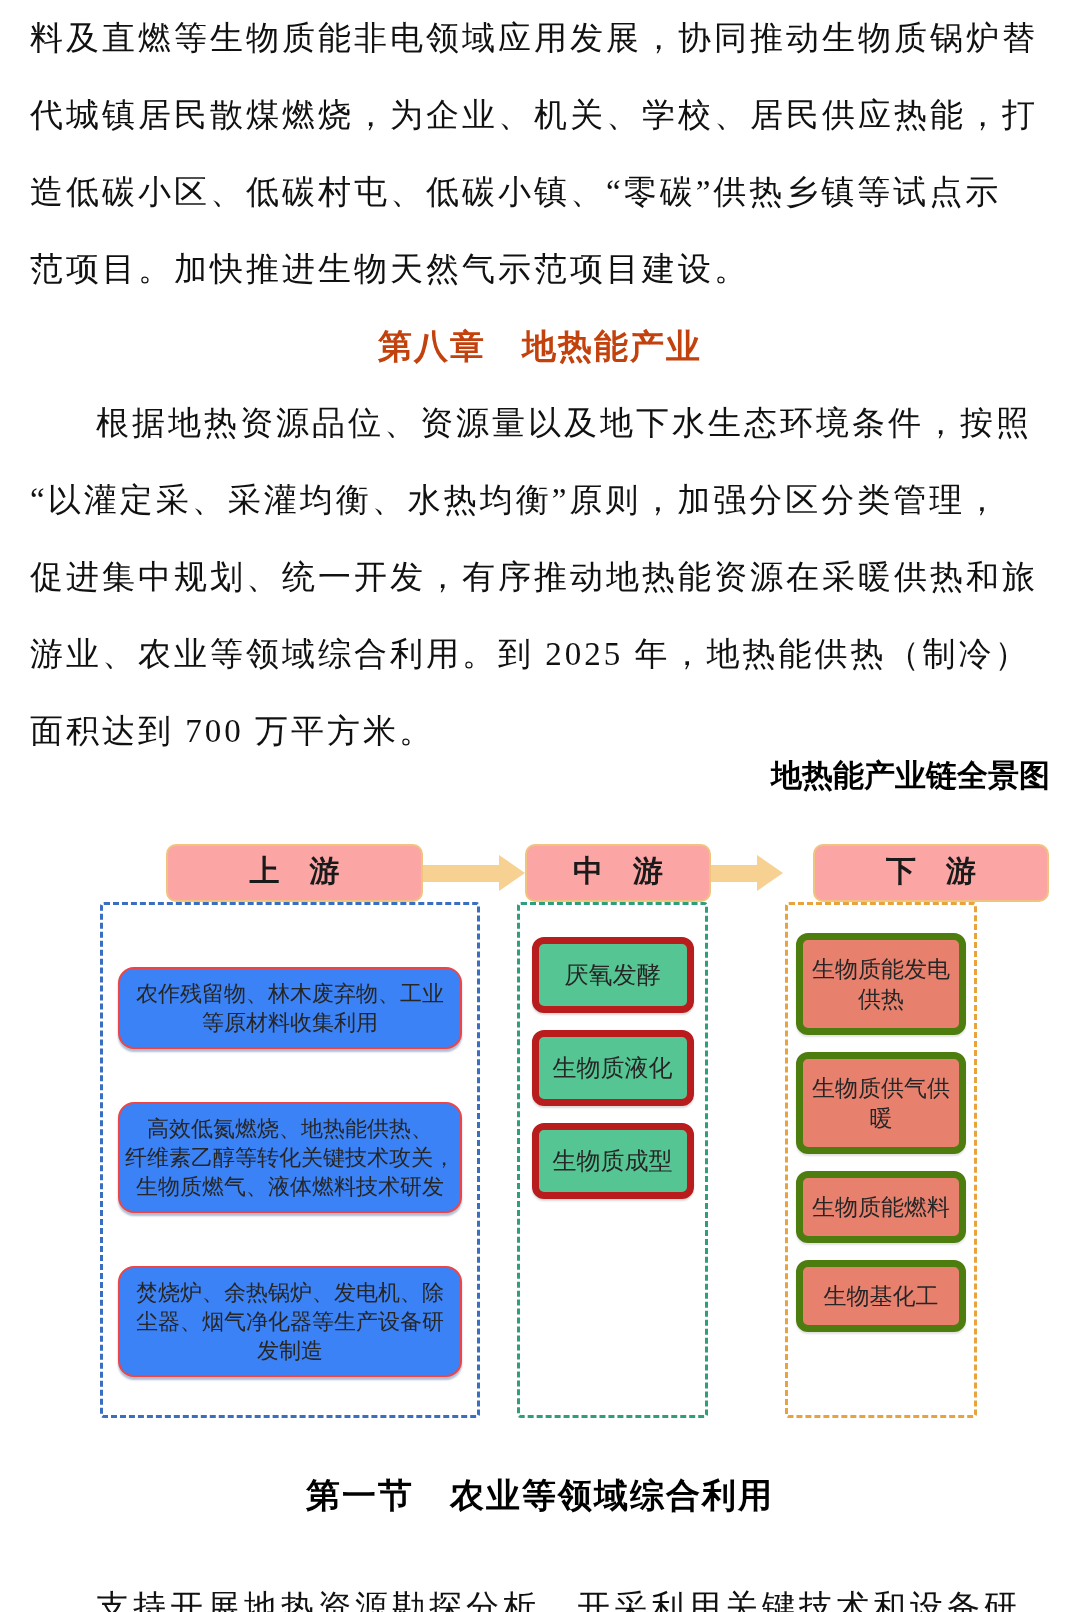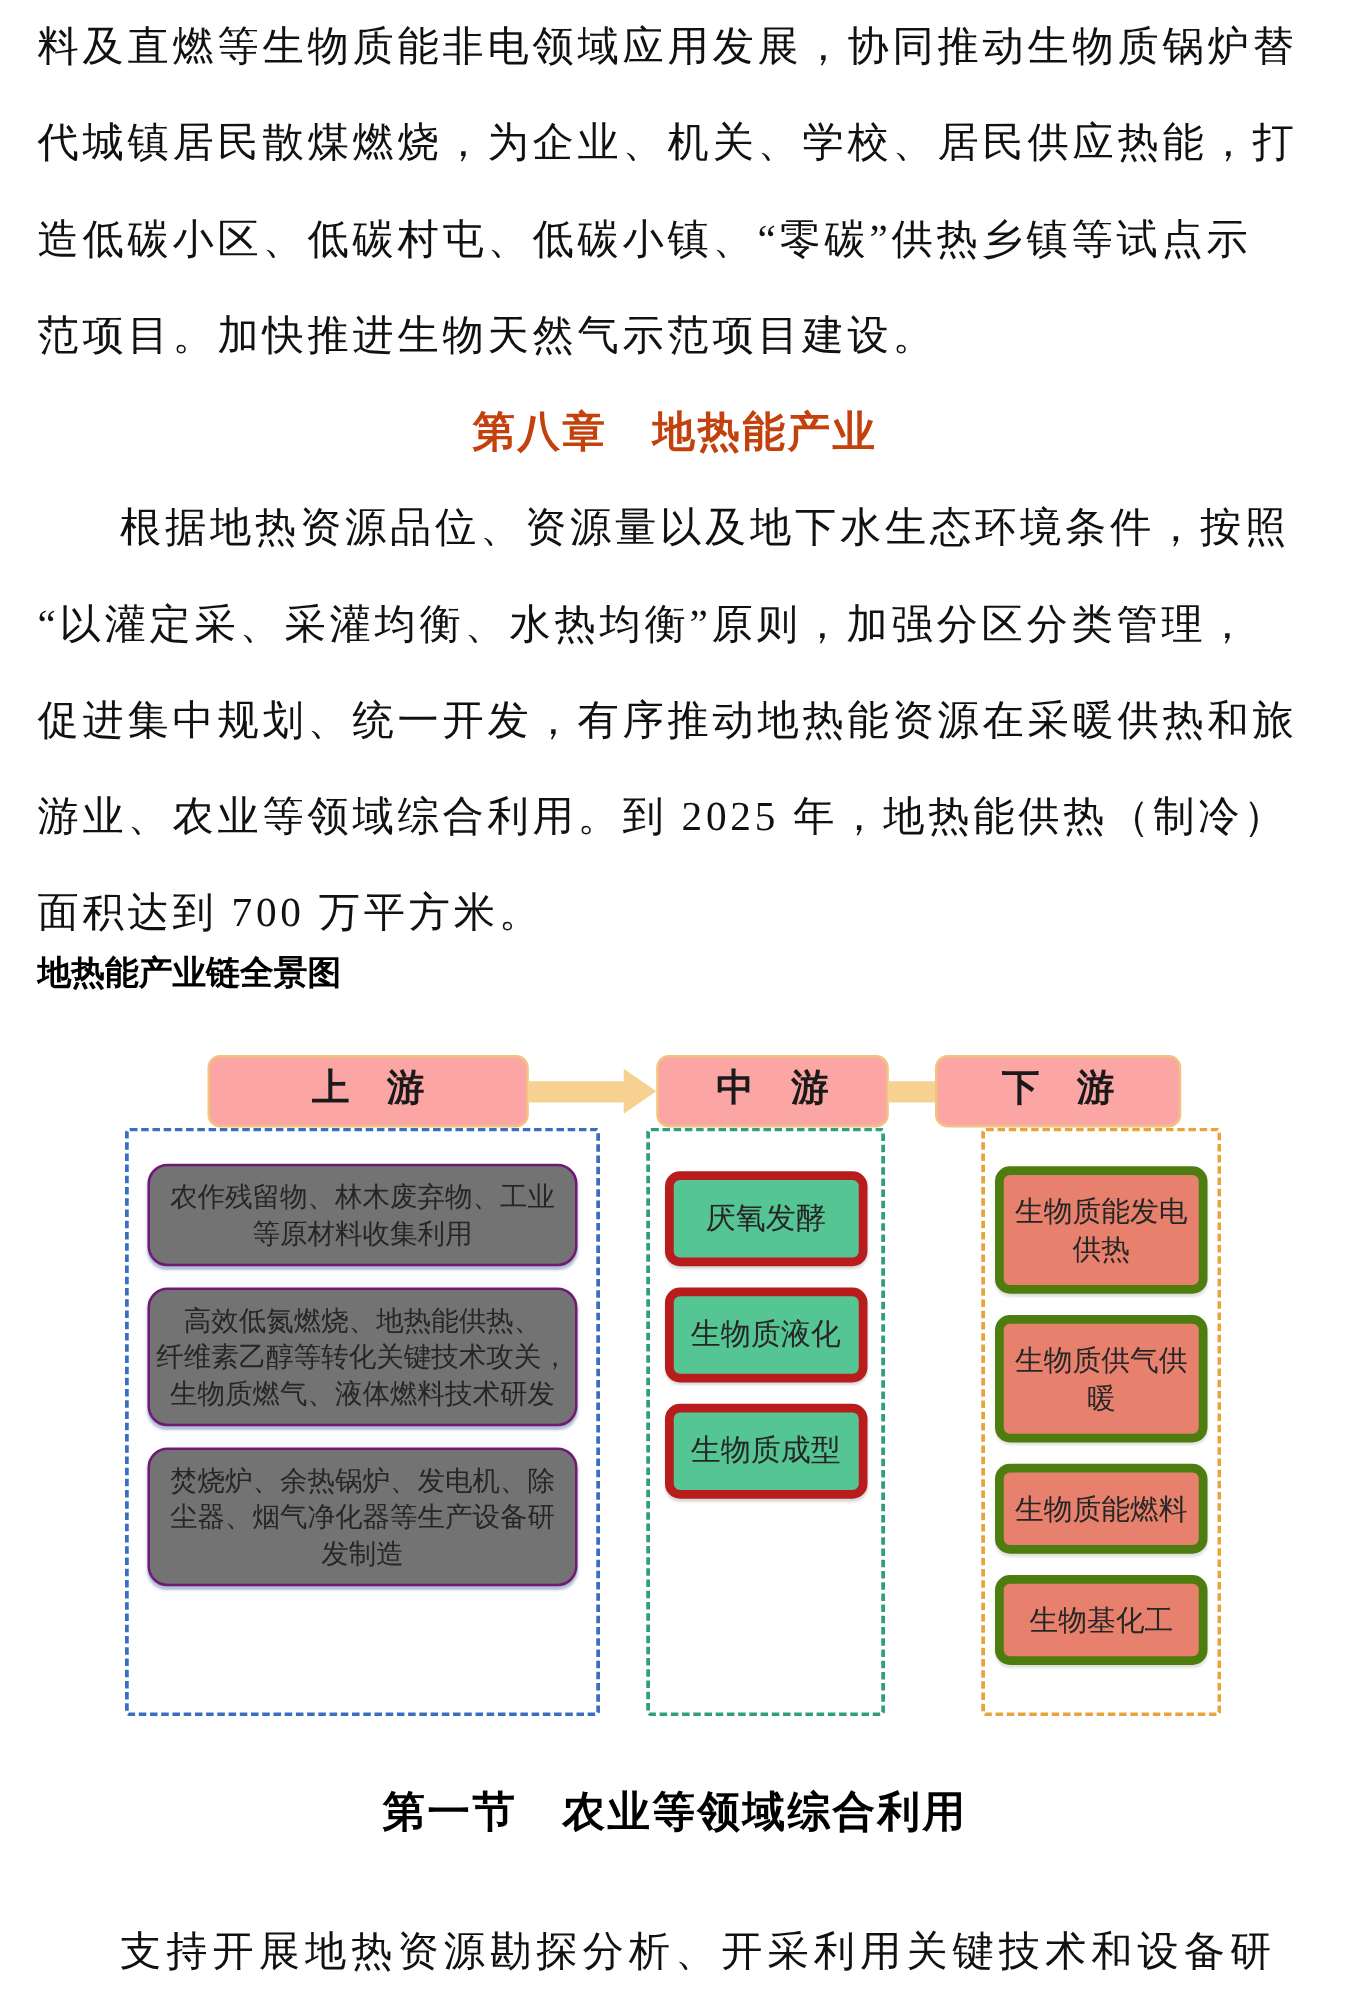--- a/index.html
+++ b/index.html
@@ -39,45 +39,45 @@
     font-size:34px;font-weight:700;
     line-height:44px;
     text-align:center;
     letter-spacing:2px;
     color:#000;
   }
   
   .fig{margin-top:0;}
   .fig-title{
     margin-top:-14px;
-    font-family:Liberation Serif, serif;
-    font-size:27px;font-weight:700;
+    font-family:Liberation Mono, monospace;
+    font-size:31px;font-weight:700;
     line-height:44px;
-    text-align:left;
+    text-align:right;
     color:#000;
   }
   .fig-head{
     position:relative;
     width:878px;height:58px;
     margin:44px 0 0 70px;
   }
   .stage{
     position:absolute;top:0;height:58px;
     box-sizing:border-box;
     background:#fca5a5;
     border:2px solid #f0c47f;
     border-radius:10px;
     font-family:Liberation Mono, monospace;
     font-size:30px;font-weight:700;
     line-height:54px;text-align:center;
     color:#1a1a1a;
   }
   .stage.s1{left:66px;width:257px;}
   .stage.s2{left:425px;width:186px;}
-  .stage.s3{left:648px;width:197px;}
+  .stage.s3{left:713px;width:236px;}
   .harrow{position:absolute;top:0;height:58px;}
   .harrow.a1{left:323px;width:102px;}
   .harrow.a2{left:611px;width:72px;}
   .harrow .bar{position:absolute;left:0;right:24px;top:21px;height:17px;background:#f7d191;}
   .harrow .head{
     position:absolute;right:0;top:11px;width:0;height:0;
     border-left:26px solid #f7d191;
     border-top:18px solid transparent;
     border-bottom:18px solid transparent;
   }
@@ -93,23 +93,24 @@
   .col.mid{width:191px;margin-left:37px;border:3px dashed #2f9e7b;padding:32px 0 38px 0;}
   .col.down{width:192px;margin-left:77px;border:3px dashed #e8a33c;padding:28px 0 38px 0;}
   .item{
     box-sizing:border-box;
     text-align:center;
     font-family:"Liberation Sans","DejaVu Sans",sans-serif;
     color:#262626;
   }
   .boxline{white-space:nowrap;}
   .up .item{
-    width:344px;background:#737373;border:2px solid #701a75;border-radius:16px;
+    width:344px;background:#3b82f6;border:2px solid #ef4444;border-radius:16px;
     font-size:22px;line-height:29px;padding:10px 4px;
     box-shadow:0 3px 2px rgba(80,110,160,.45);
+    margin-top:36px;
   }
   .mid .item{
     width:162px;background:#55c593;border:7px solid #b91c1c;border-radius:12px;
     font-size:24px;line-height:30px;padding:16px 4px;
     box-shadow:0 2px 2px rgba(0,0,0,.15);
   }
   .down .item{
     width:170px;background:#e8806e;border:7px solid #4d7c0f;border-radius:12px;
     font-size:23px;line-height:30px;padding:14px 6px;
     box-shadow:0 2px 2px rgba(0,0,0,.12);

